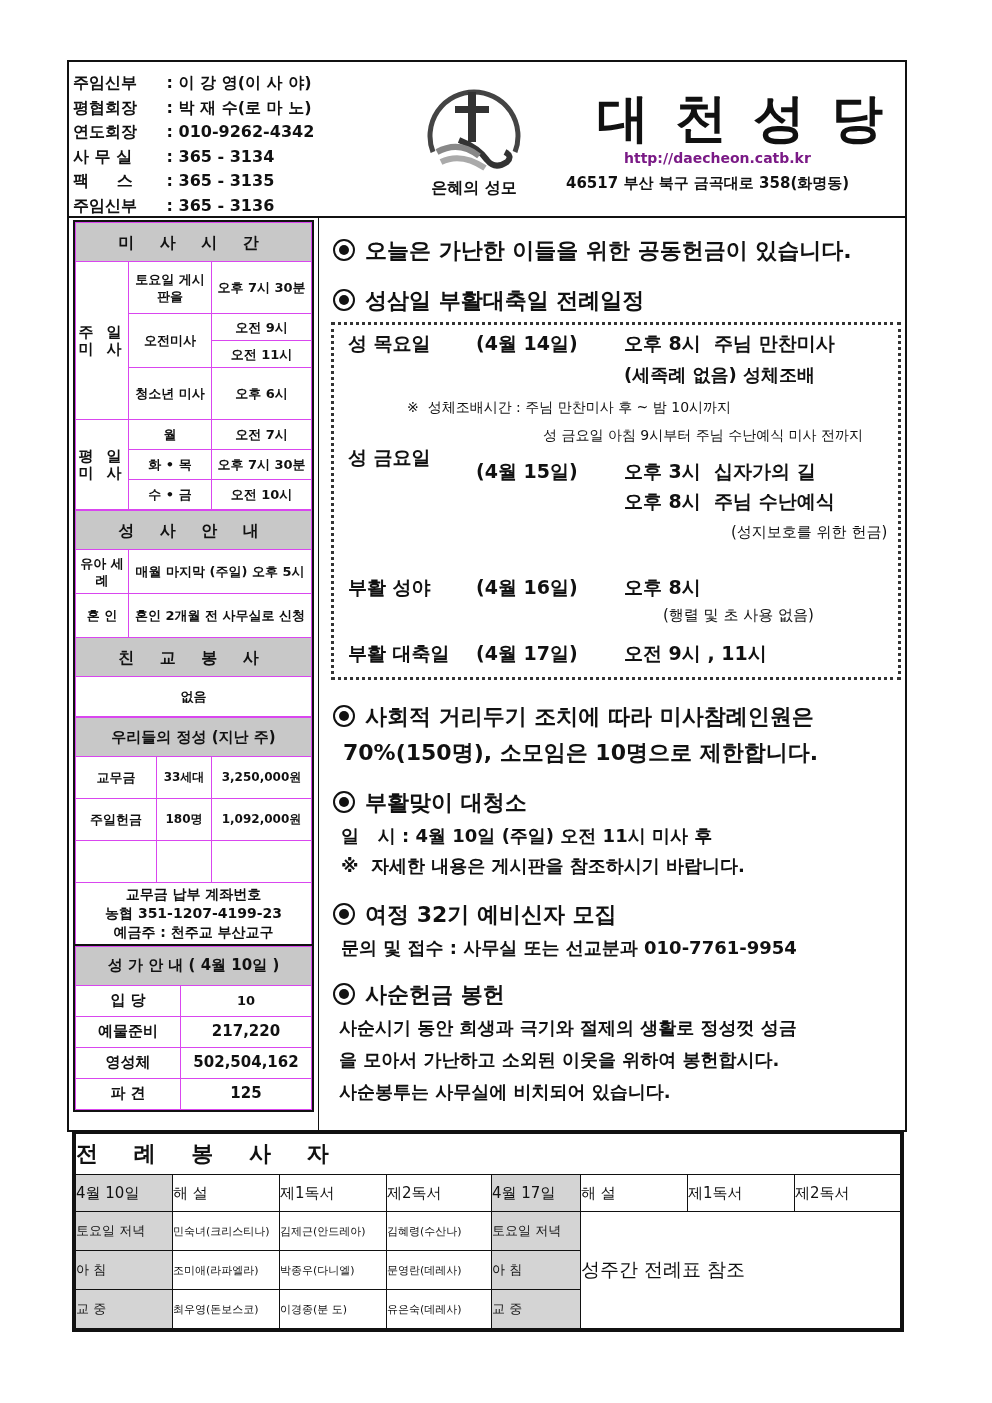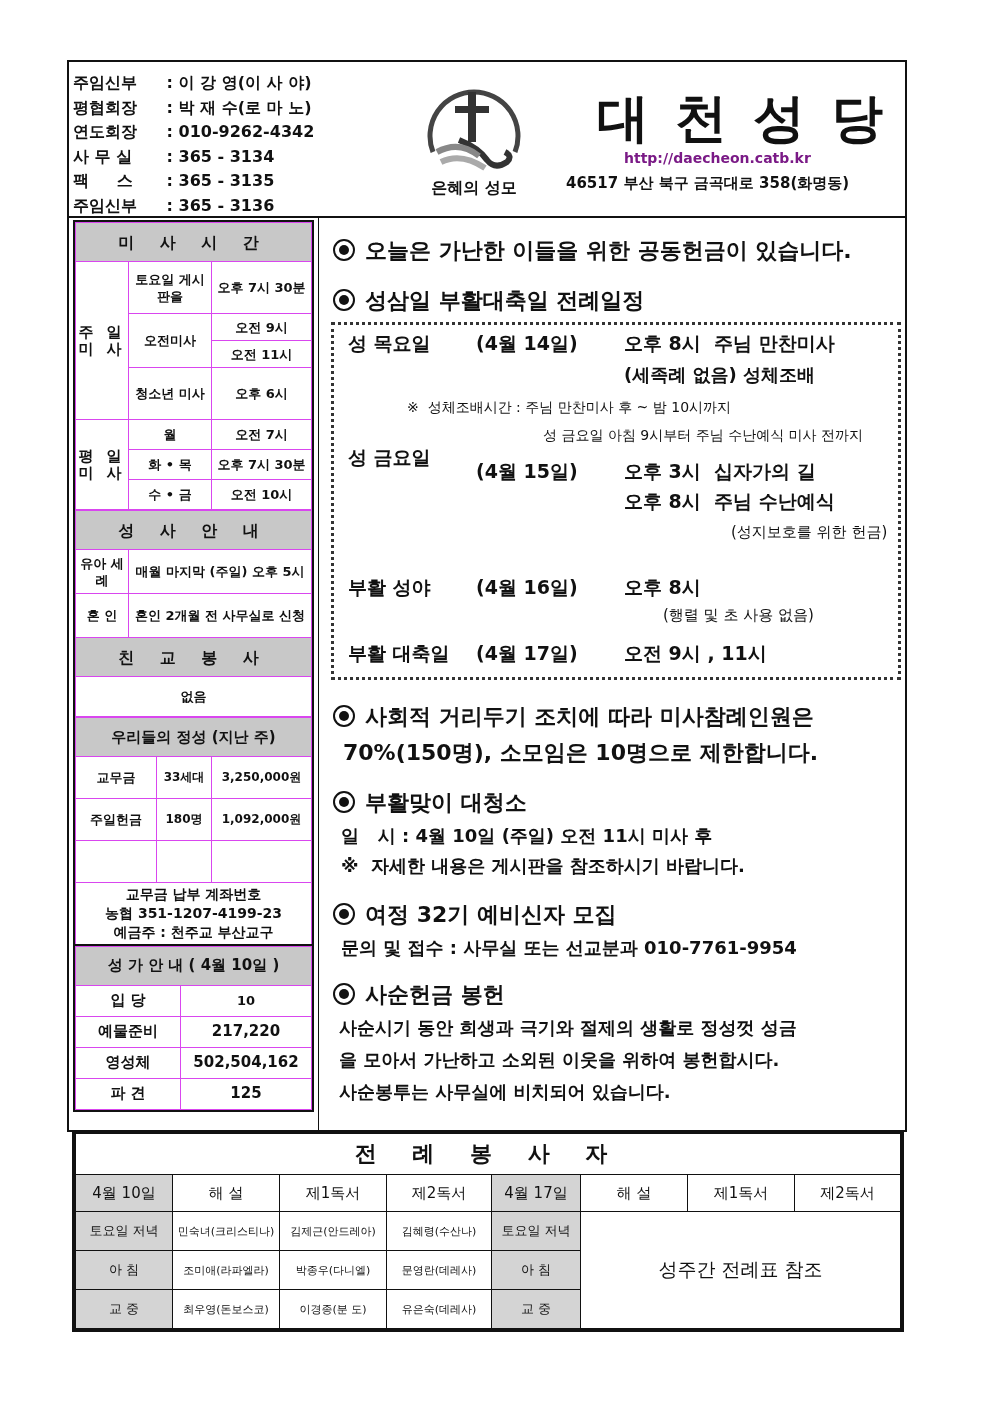--- a/index.html
+++ b/index.html
@@ -22,21 +22,21 @@
   .sechead.sm{letter-spacing:0;font-size:15px !important;}
   .main{position:absolute;left:252px;top:154px;width:584px;height:916px;}
   .h{position:absolute;left:12px;font-size:22px;font-weight:bold;white-space:pre;}
   .h .bullet{display:inline-block;width:18px;height:18px;border:2px solid #111;border-radius:50%;position:relative;vertical-align:middle;margin-right:10px;margin-top:-4px;}
   .h .bullet::after{content:"";position:absolute;left:4px;top:4px;width:10px;height:10px;border-radius:50%;background:#111;}
   .dotbox{position:absolute;left:10px;top:106px;width:570px;height:358px;border:3px dotted #333;box-sizing:border-box;}
   .t{position:absolute;font-size:19px;font-weight:bold;white-space:pre;}
   .s{position:absolute;font-size:14px;font-weight:normal;white-space:pre;margin-left:35px;}
   .b{position:absolute;font-size:18px;font-weight:bold;white-space:pre;}
   .servers{position:absolute;left:72px;top:1130px;width:832px;border:3px solid #111;box-sizing:border-box;}
-  .servers td{border:1px solid #111;text-align:center;font-size:13px;height:38px;padding:0;}
+  .servers td{border:1px solid #111;font-size:13px;height:38px;padding:0;}
   .servers .gh{background:#d4d4d4;}
   .servers .title-row td{height:40px;font-size:22px;font-weight:bold;letter-spacing:14px;}
   .servers .hdr td{font-size:15px;height:36px;}
   .servers .big{font-size:19px;}
 </style>
 </head>
 <body>
 
 <div class="page">
   <div class="header">

